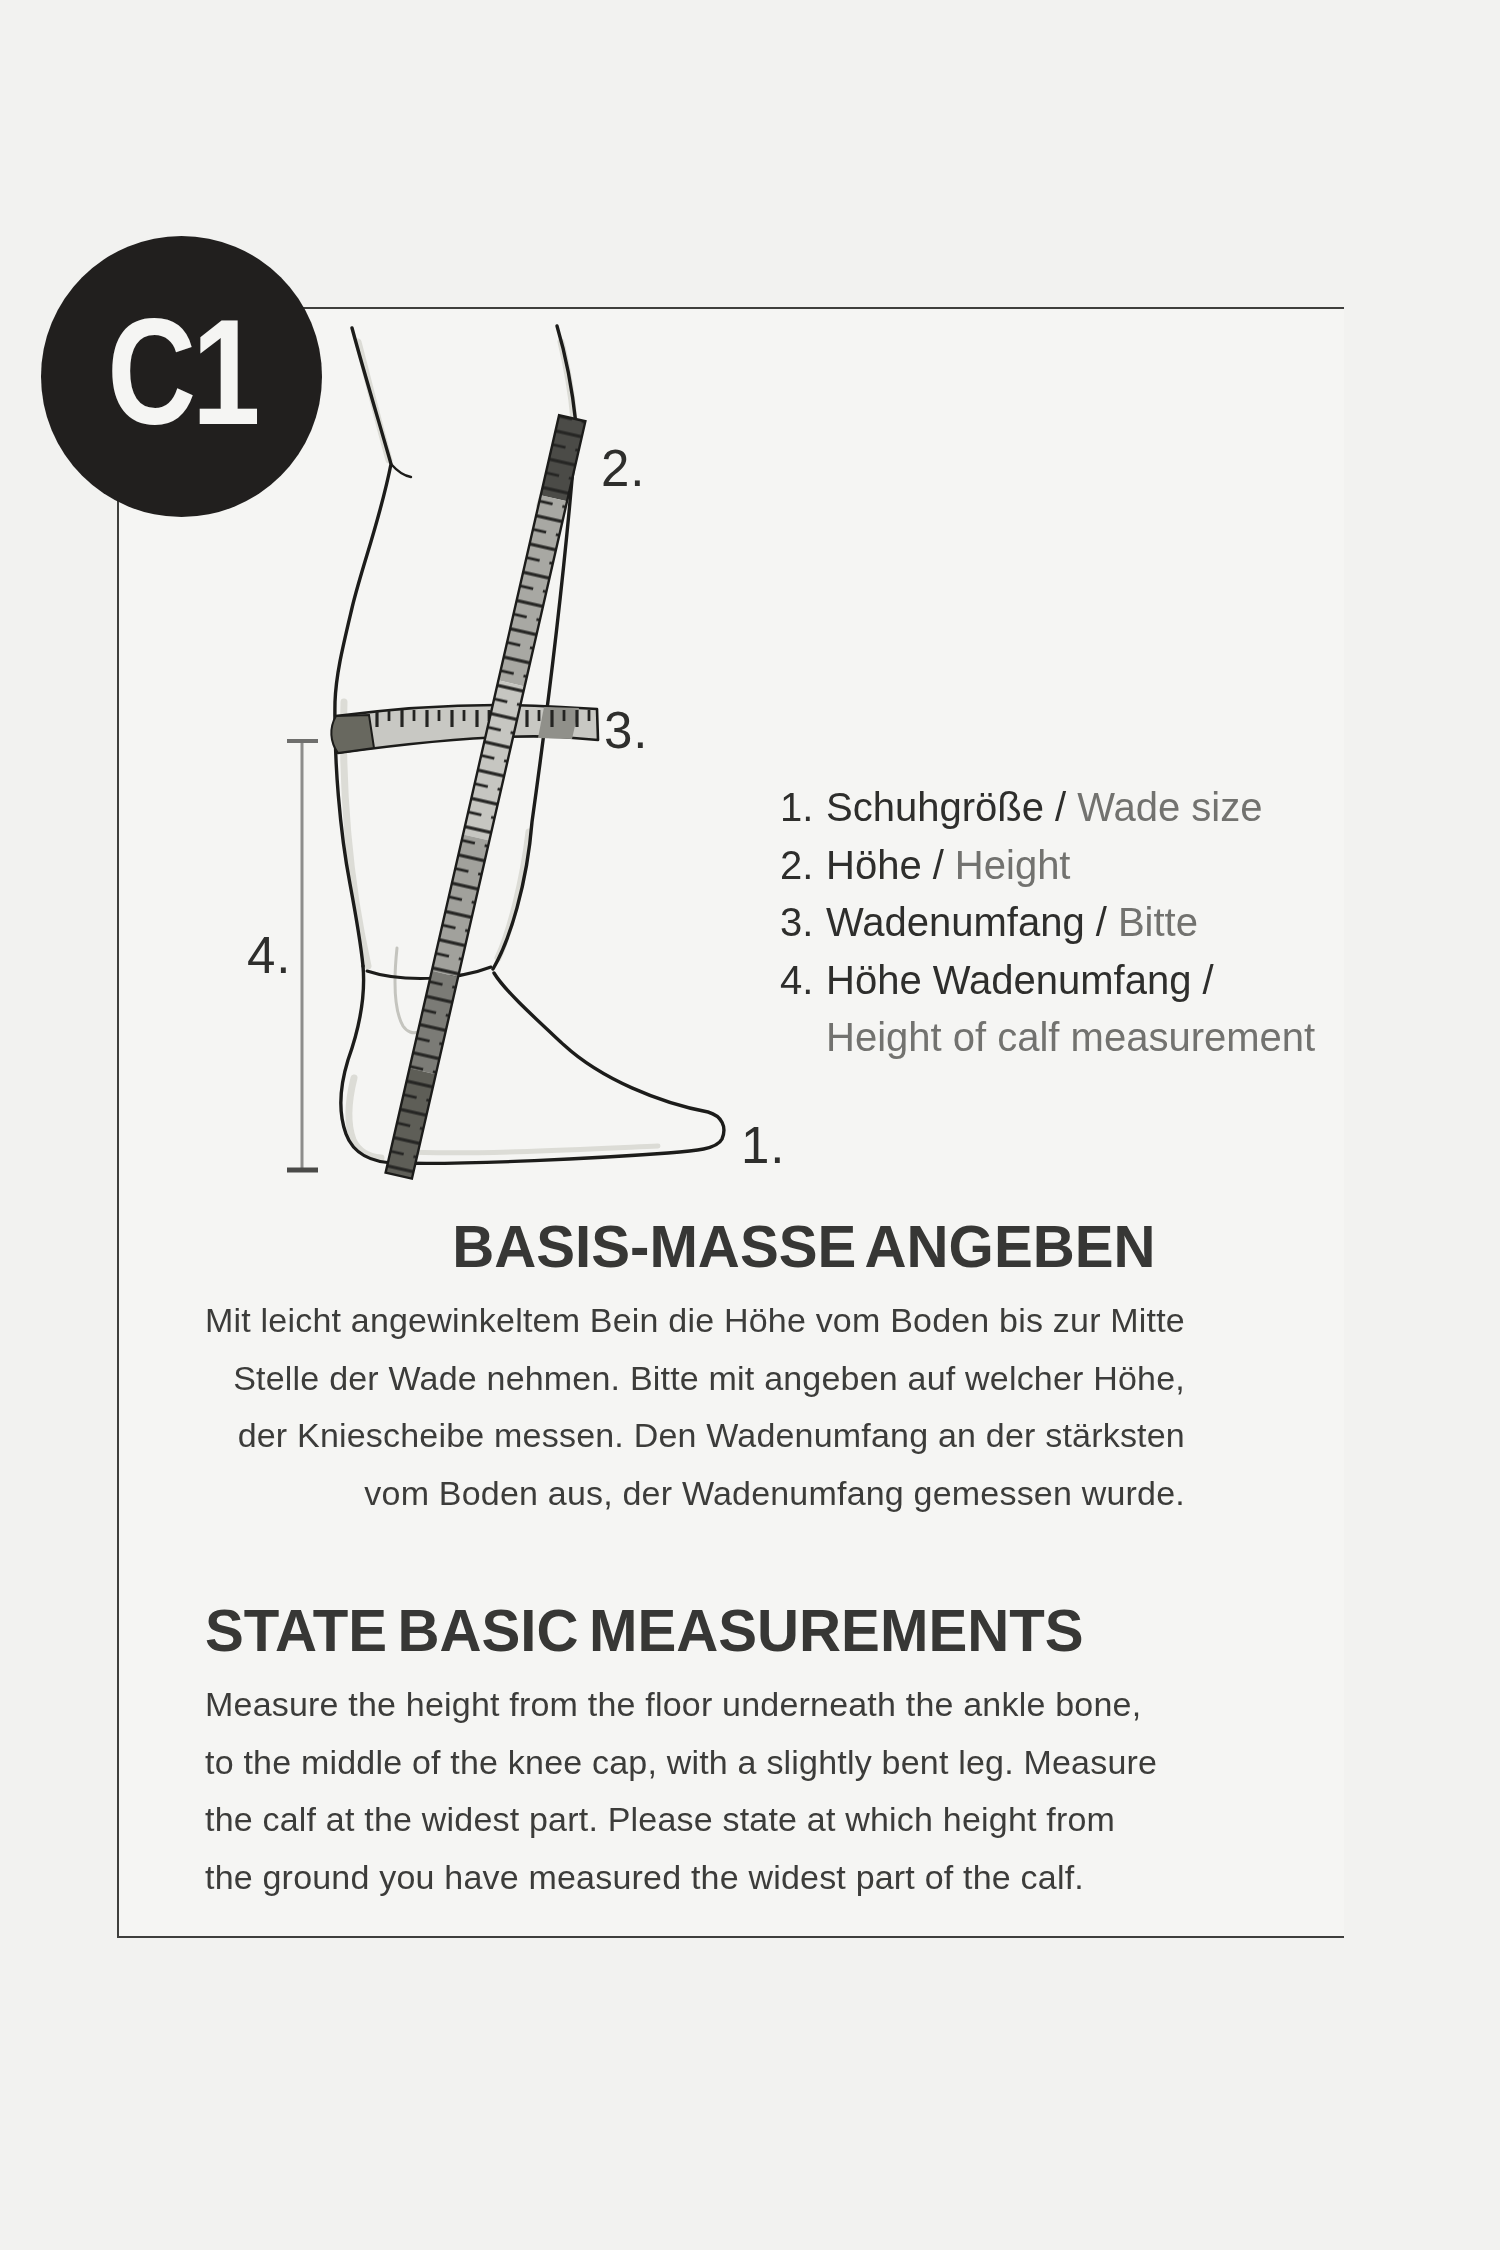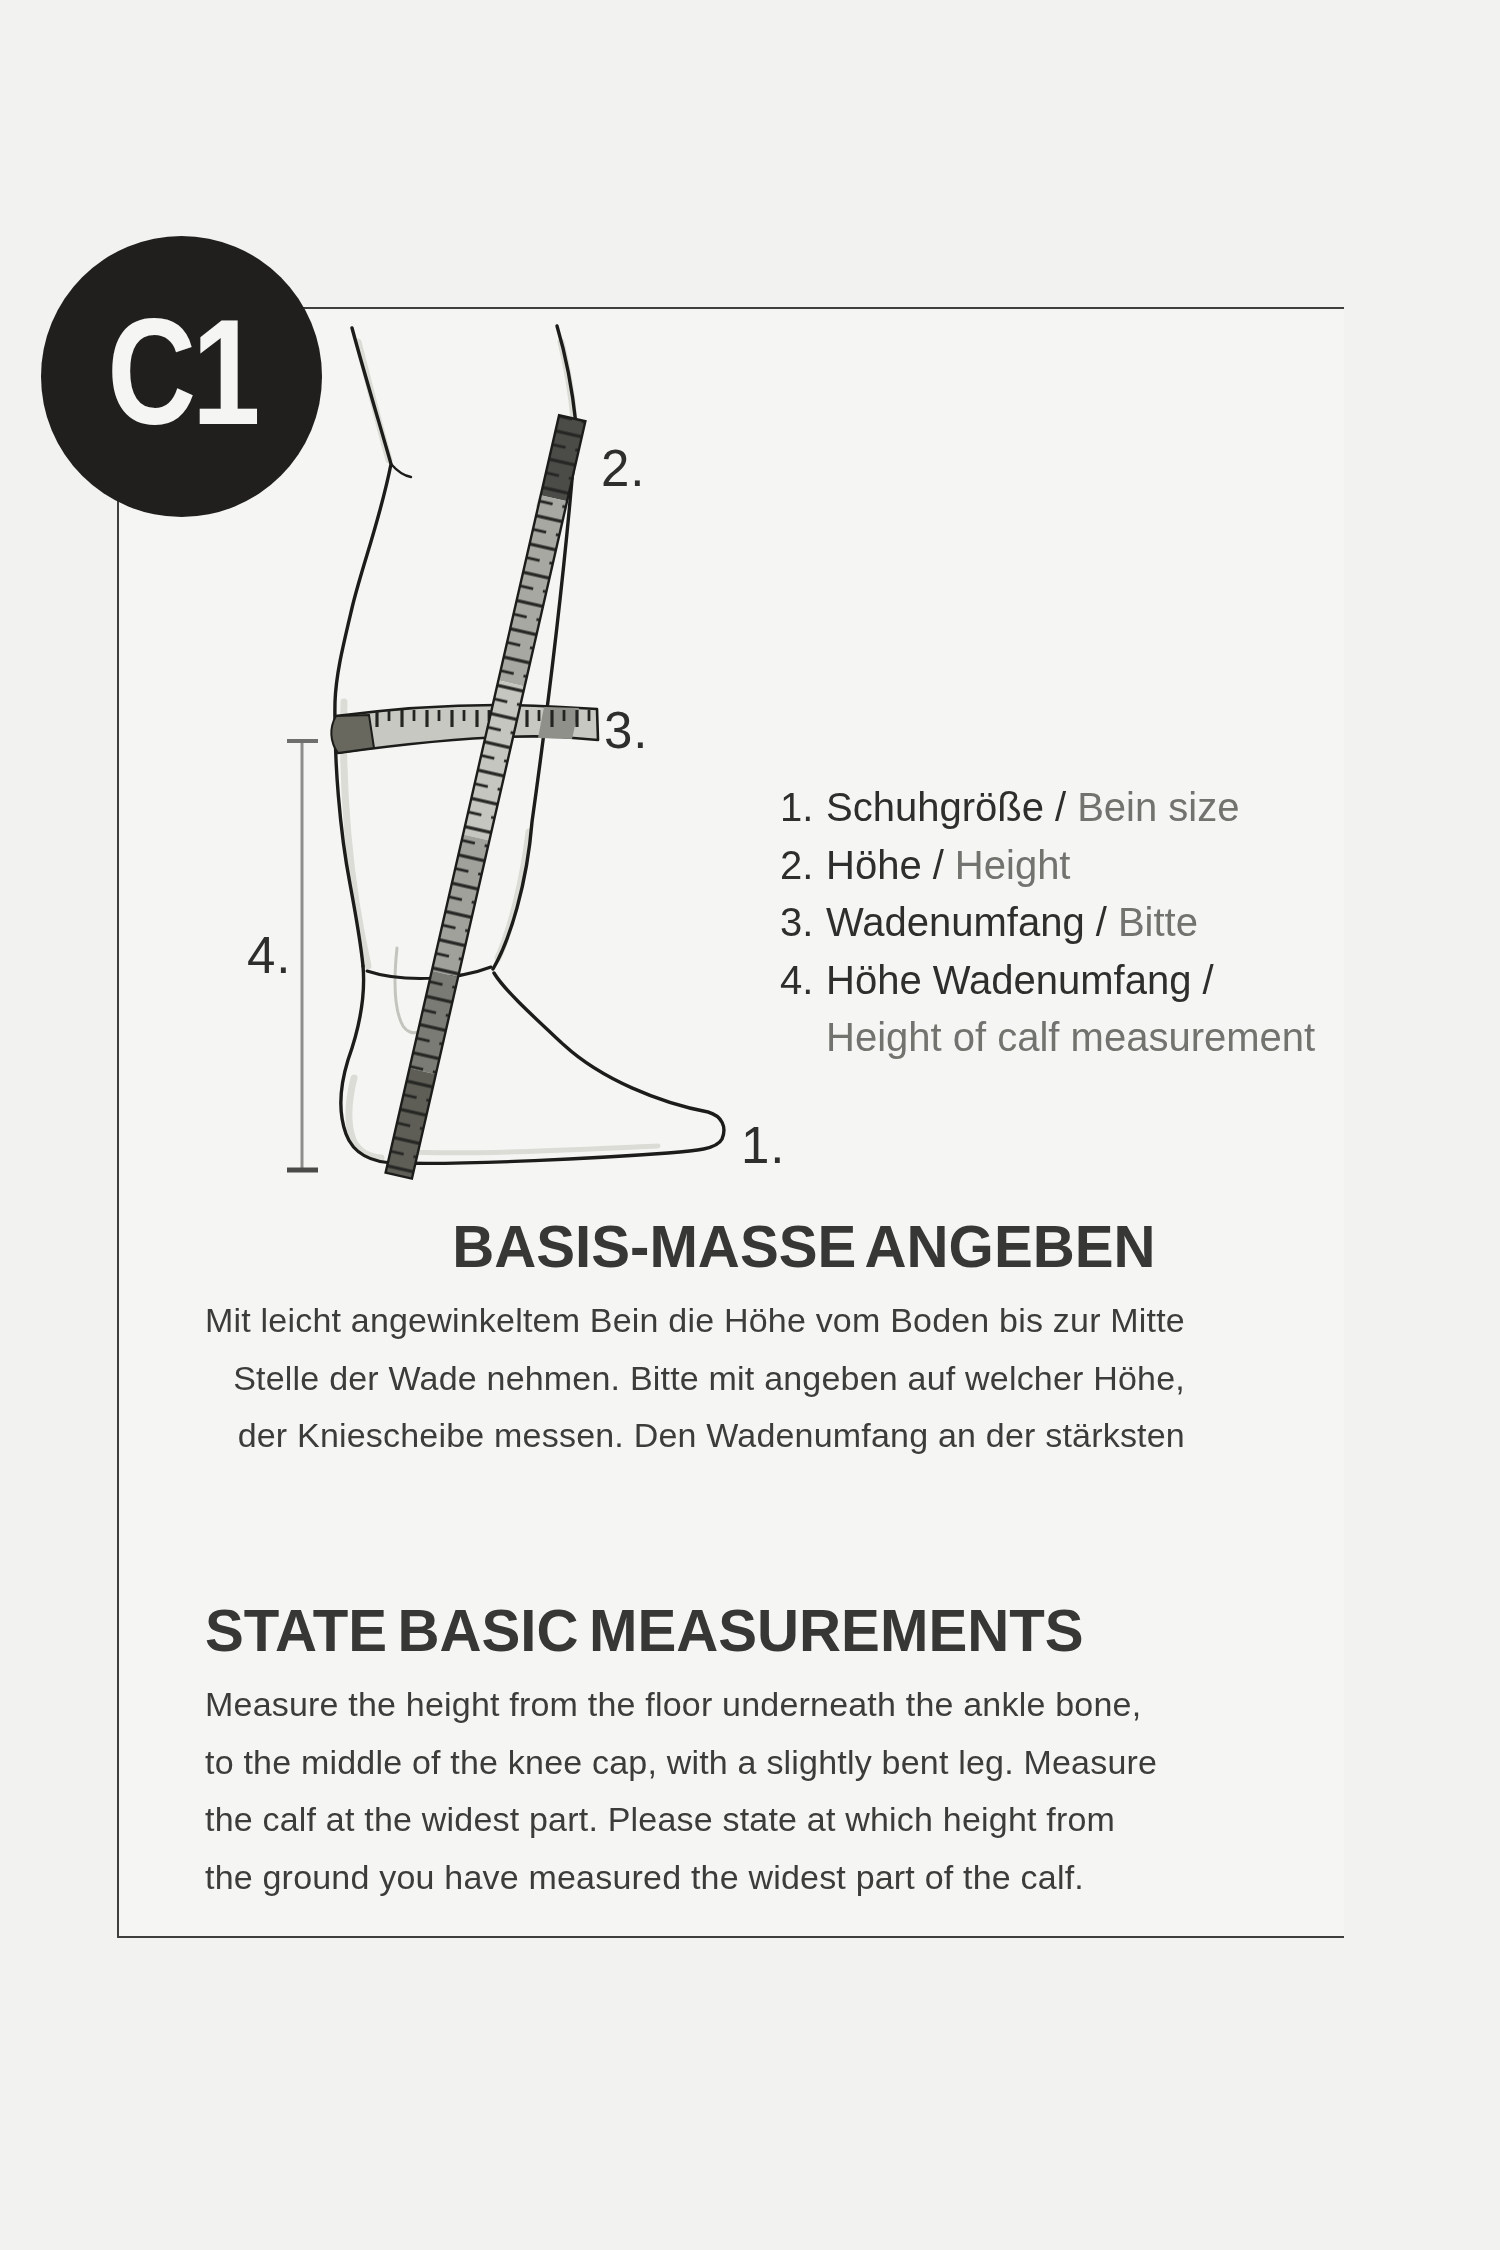--- a/index.html
+++ b/index.html
@@ -103,21 +103,21 @@
 
   <div class="fig-label" id="fl2">2.</div>
   <div class="fig-label" id="fl3">3.</div>
   <div class="fig-label" id="fl4">4.</div>
   <div class="fig-label" id="fl1">1.</div>
 
   <div class="legend">
     <div class="legend-row">
       <span class="num">1.</span>
       <span class="de">Schuhgröße /</span>
-      <span class="en">Bein size</span>
+      <span class="en">Wade size</span>
     </div>
     <div class="legend-row">
       <span class="num">2.</span>
       <span class="de">Höhe /</span>
       <span class="en">Height</span>
     </div>
     <div class="legend-row">
       <span class="num">3.</span>
       <span class="de">Wadenumfang /</span>
       <span class="en">Bitte</span>
@@ -127,20 +127,21 @@
       <span class="de">Höhe Wadenumfang /</span>
     </div>
     <div class="legend-cont en">Height of calf measurement</div>
   </div>
 
   <div class="sec" id="sec-de">
     <div class="heading">BASIS-MASSE ANGEBEN</div>
     <div class="pline">Mit leicht angewinkeltem Bein die Höhe vom Boden bis zur Mitte</div>
     <div class="pline">Stelle der Wade nehmen. Bitte mit angeben auf welcher Höhe,</div>
     <div class="pline">der Kniescheibe messen. Den Wadenumfang an der stärksten</div>
+    <div class="pline">vom Boden aus, der Wadenumfang gemessen wurde.</div>
   </div>
 
   <div class="sec" id="sec-en">
     <div class="heading">STATE BASIC MEASUREMENTS</div>
     <div class="pline">Measure the height from the floor underneath the ankle bone,</div>
     <div class="pline">to the middle of the knee cap, with a slightly bent leg. Measure</div>
     <div class="pline">the calf at the widest part. Please state at which height from</div>
     <div class="pline">the ground you have measured the widest part of the calf.</div>
   </div>
 

